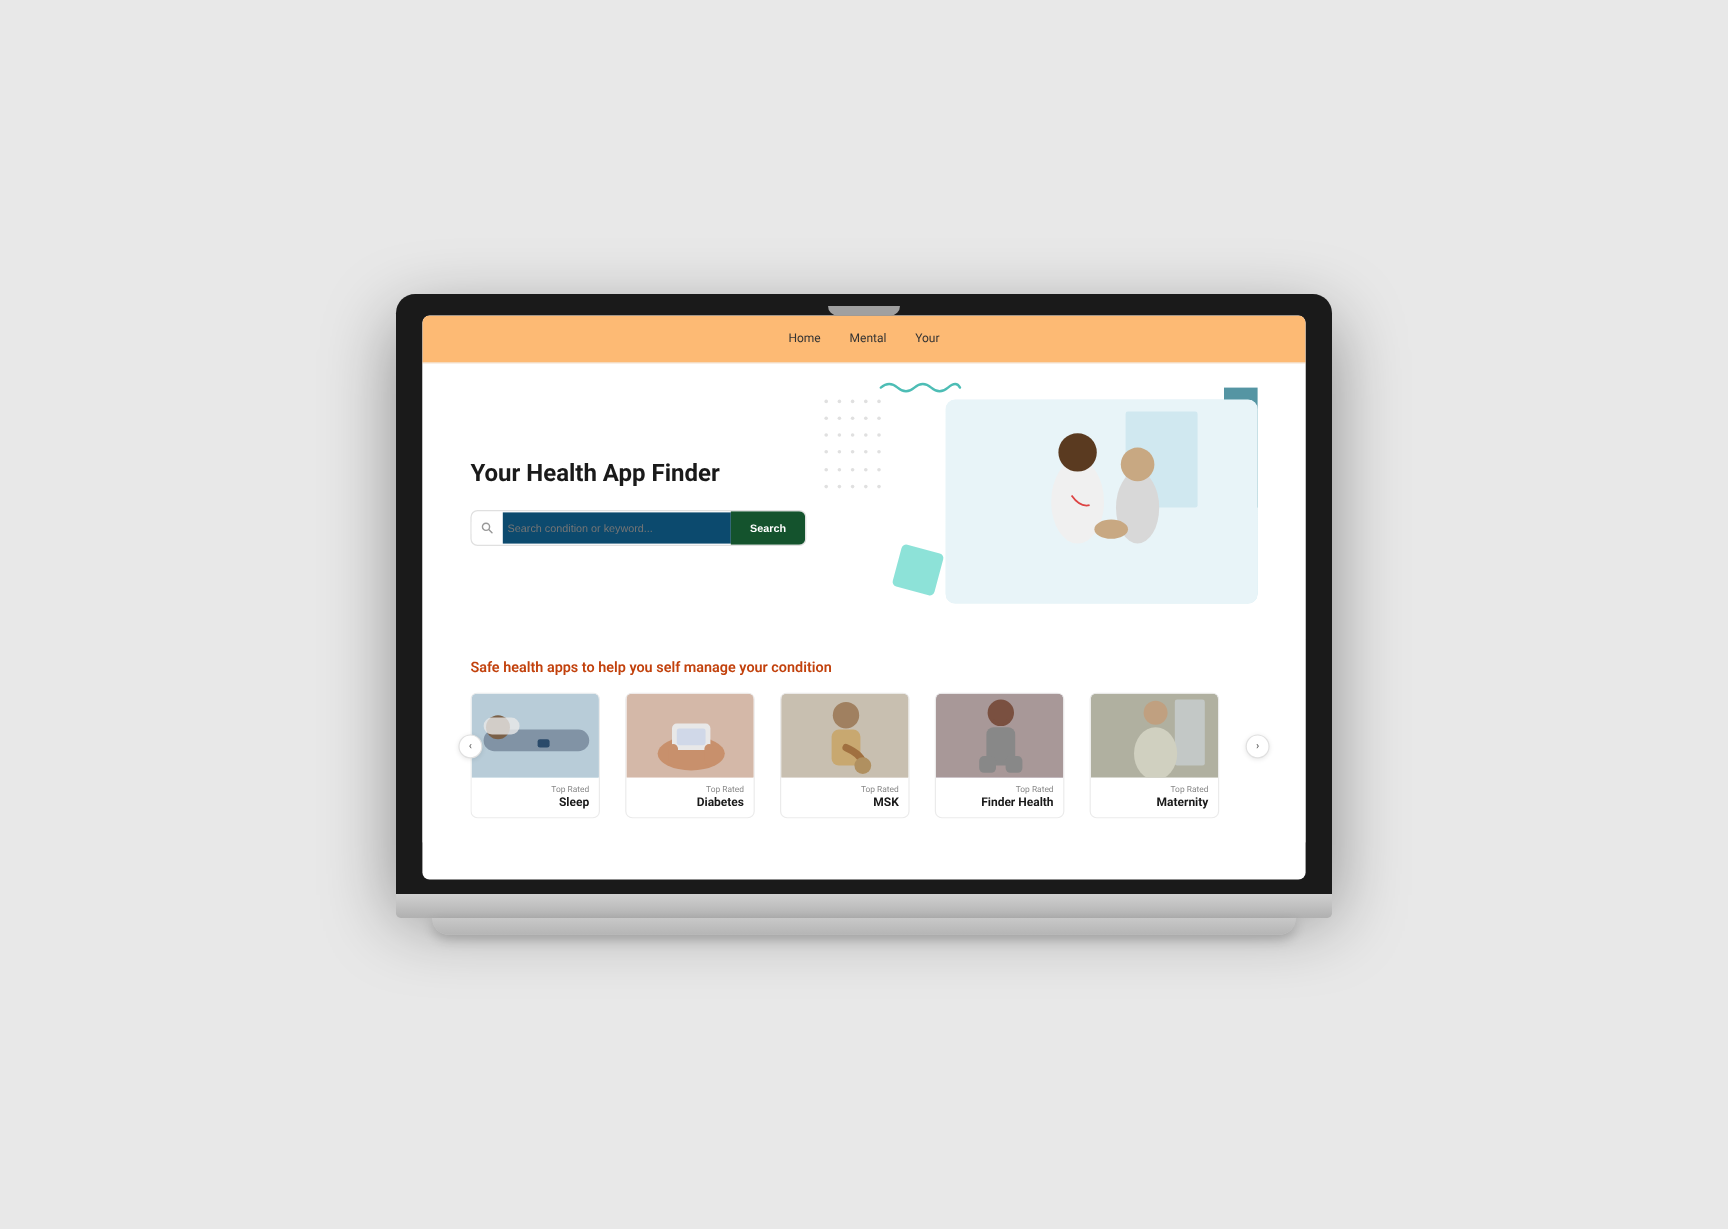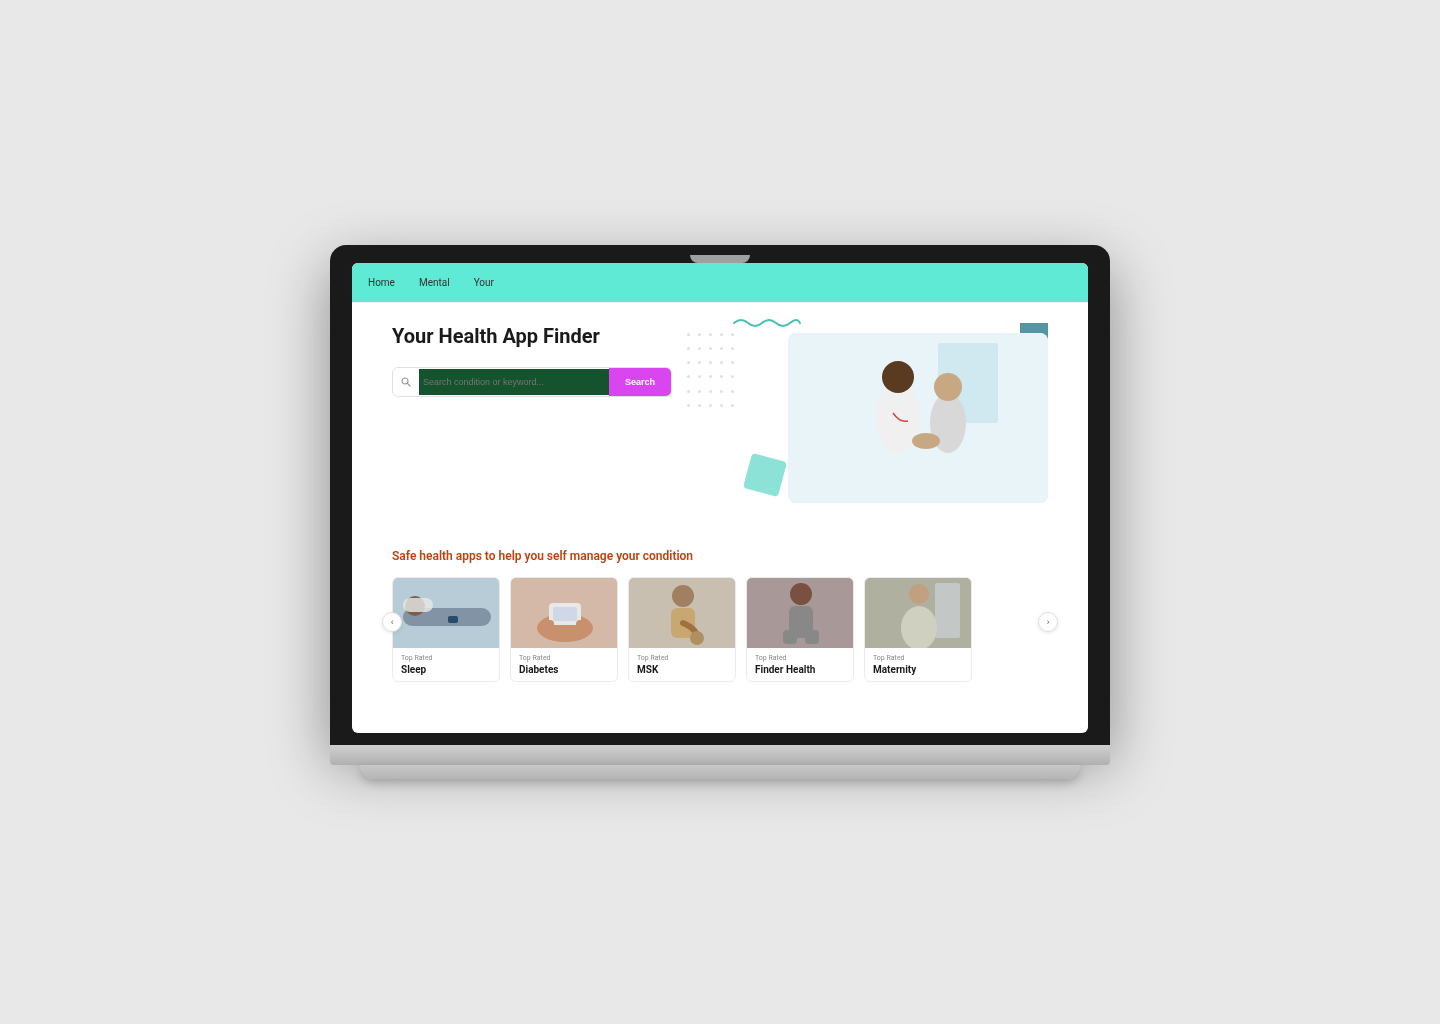--- a/index.html
+++ b/index.html
@@ -64,38 +64,39 @@
     
     .site {
       height: 100%;
       overflow: hidden;
       font-size: 11px;
     }
 
     
     .nav {
       display: flex;
+      justify-content: center;
       align-items: center;
       gap: 24px;
-      padding: 14px 16px;
+      padding: 14px 28px;
       border-bottom: 1px solid #f0f0f0;
-      background: #5eead4;
+      background: #fdba74;
     }
 
     .nav-link {
       font-size: 10px;
       color: #333;
       text-decoration: none;
       cursor: pointer;
     }
 
     
     .hero {
       display: flex;
-      align-items: flex-start;
+      align-items: center;
       padding: 20px 40px;
       background: #fff;
       position: relative;
       min-height: 200px;
     }
 
     .hero-left {
       flex: 0 0 45%;
       z-index: 2;
     }
@@ -124,25 +125,25 @@
       background: #fff;
     }
 
     .search-input {
       border: none;
       outline: none;
       font-size: 9px;
       color: #999;
       padding: 8px 4px;
       flex: 1;
+      background: #0c4a6e;
+    }
+
+    .search-btn {
       background: #14532d;
-    }
-
-    .search-btn {
-      background: #d946ef;
       color: #fff;
       border: none;
       padding: 9px 16px;
       font-size: 9px;
       cursor: pointer;
       font-weight: 600;
     }
 
     .hero-right {
       flex: 0 0 55%;
@@ -217,22 +218,23 @@
       margin-bottom: 14px;
     }
 
     
     .cards-wrapper {
       position: relative;
     }
 
     .cards-row {
       display: flex;
-      gap: 10px;
-      overflow: hidden;
+      gap: 21px;
+      overflow: hidden;
+      text-align: right;
     }
 
     .card {
       flex: 0 0 108px;
       background: #fff;
       border: 1px solid #ebebeb;
       border-radius: 6px;
       overflow: hidden;
       cursor: pointer;
     }

